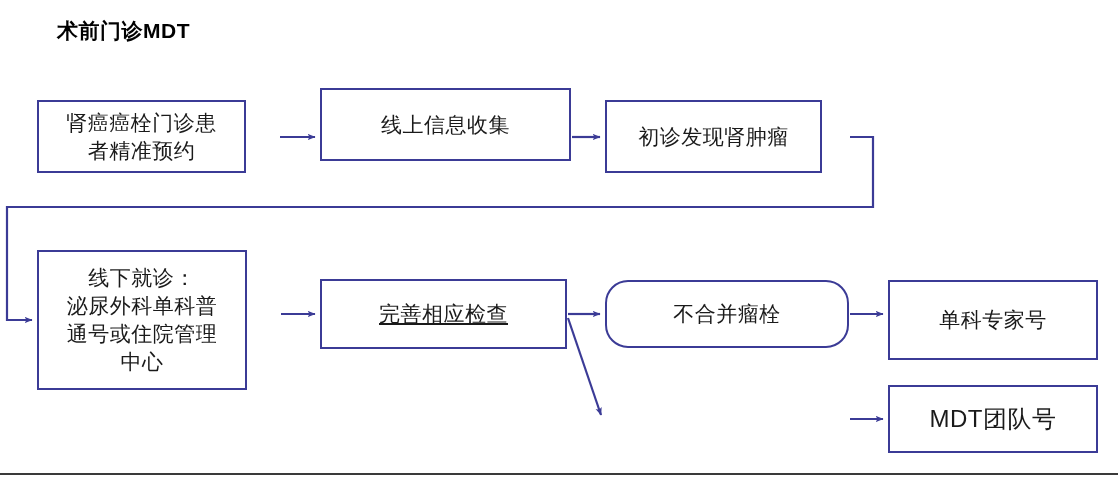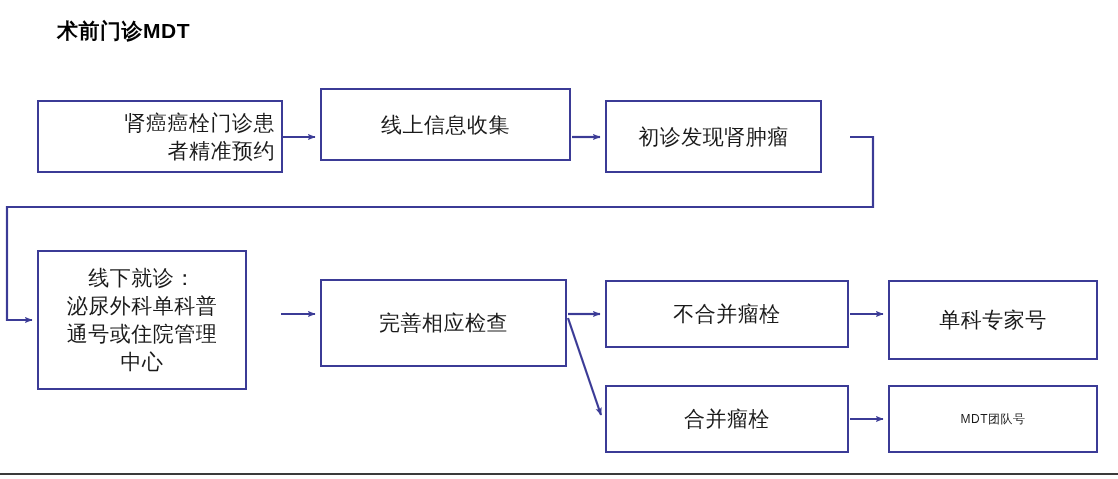--- a/index.html
+++ b/index.html
@@ -55,21 +55,21 @@
     color: #1a1a1a;
     font-family: "Liberation Serif", "DejaVu Serif", serif;
     font-size: 21px;
     line-height: 28px;
     letter-spacing: 0.5px;
     white-space: pre-line;
     padding: 2px 6px;
   }
   .node.sans {
     font-family: "Liberation Sans", "DejaVu Sans", sans-serif;
-    font-size: 12px;
+    font-size: 24px;
   }
   .node span {
     display: block;
     width: 100%;
   }
   
   #bottom-rule {
     position: absolute;
     left: 0;
     top: 473px;
@@ -102,55 +102,52 @@
 
     <line x1="568" y1="314" x2="600" y2="314" stroke="#3b3b96" stroke-width="2.2" marker-end="url(#arrow)"></line>
 
     <line x1="568" y1="318" x2="601" y2="415" stroke="#3b3b96" stroke-width="2.2" marker-end="url(#arrow)"></line>
 
     <line x1="850" y1="314" x2="883" y2="314" stroke="#3b3b96" stroke-width="2.2" marker-end="url(#arrow)"></line>
 
     <line x1="850" y1="419" x2="883" y2="419" stroke="#3b3b96" stroke-width="2.2" marker-end="url(#arrow)"></line>
   </svg>
 
-  <div class="node" style="left:37px; top:100px; width:246px; height:73px;text-align:right;">
+  <div class="node" style="left:37px; top:100px; width:209px; height:73px;">
     <span>肾癌癌栓门诊患
 者精准预约</span>
   </div>
 
   <div class="node" style="left:320px; top:88px; width:251px; height:73px;">
     <span>线上信息收集</span>
   </div>
 
   <div class="node" style="left:605px; top:100px; width:217px; height:73px;">
     <span>初诊发现肾肿瘤</span>
   </div>
 
   <div class="node" style="left:37px; top:250px; width:210px; height:140px;">
     <span>线下就诊：
 泌尿外科单科普
 通号或住院管理
 中心</span>
   </div>
 
-  <div class="node" style="left:320px; top:279px; width:247px; height:88px;">
+  <div class="node" style="left:320px; top:279px; width:247px; height:70px;text-decoration:underline;">
     <span>完善相应检查</span>
   </div>
 
-  <div class="node" style="left:605px; top:280px; width:244px; height:68px;">
+  <div class="node" style="left:605px; top:280px; width:244px; height:68px;border-radius:23px;">
     <span>不合并瘤栓</span>
   </div>
 
   <div class="node" style="left:888px; top:280px; width:210px; height:80px;">
     <span>单科专家号</span>
   </div>
 
-  <div class="node" style="left:605px; top:385px; width:244px; height:68px;">
-    <span>合并瘤栓</span>
-  </div>
 
   <div class="node sans" style="left:888px; top:385px; width:210px; height:68px;">
     <span>MDT团队号</span>
   </div>
 
   <div id="bottom-rule"></div>
 
 </div>
 
 </body></html>

